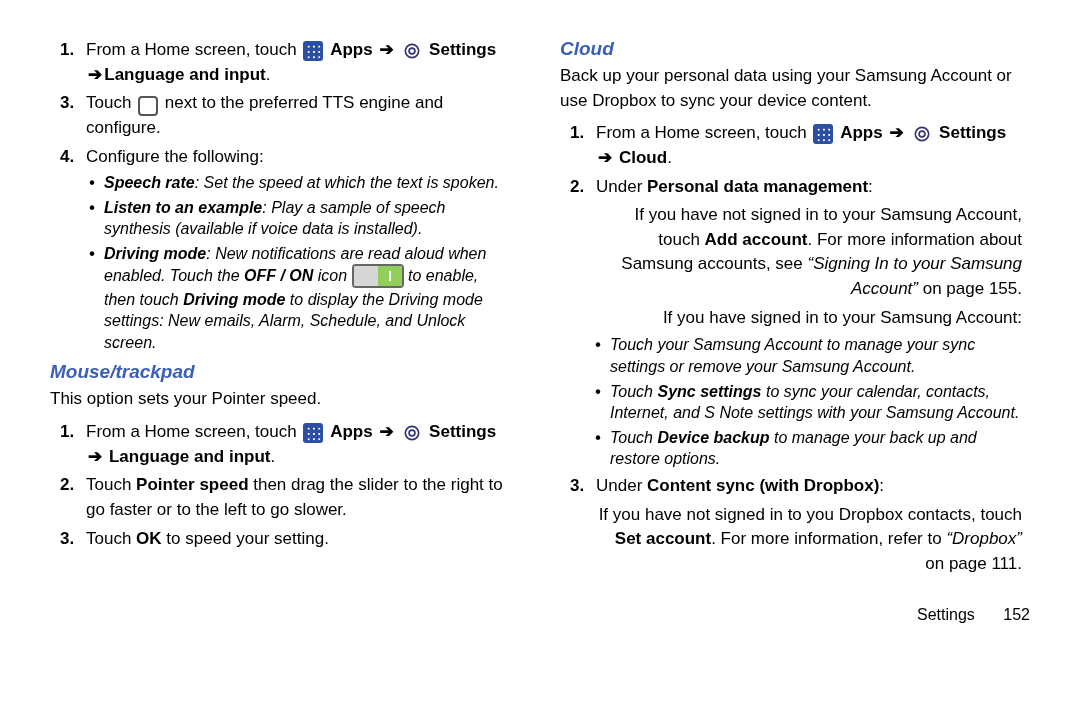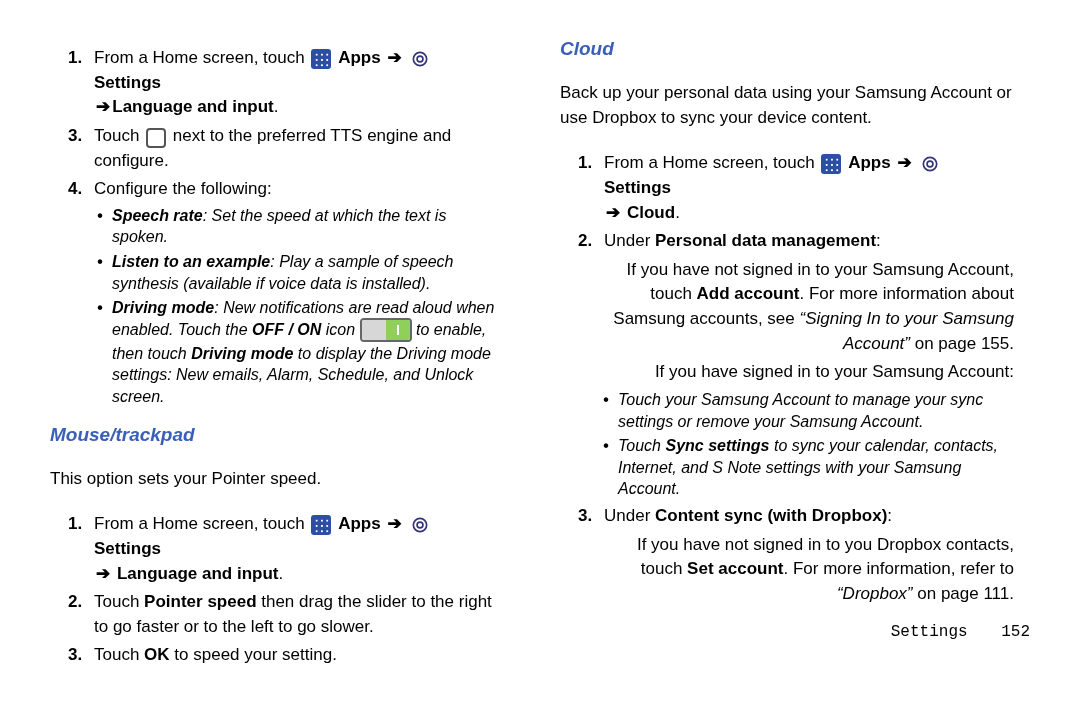--- a/index.html
+++ b/index.html
@@ -33,21 +33,21 @@
   .section-title {
     color: #3a5fb7;
     font-weight: bold;
     font-style: italic;
     font-size: 19px;
     margin: 8px 0 4px 0;
   }
   ol.numbered {
     list-style: none;
     padding-left: 28px;
-    margin: 16px;
+    margin: 8px;
   }
   ol.numbered > li {
     position: relative;
     margin: 4px 0;
     line-height: 1.45;
   }
   ol.numbered > li::before {
     content: attr(data-num) ".";
     position: absolute;
     left: -26px;
@@ -75,21 +75,21 @@
   .i { font-style: italic; }
   .plain-block {
     margin: 4px 0 4px 28px;
     line-height: 1.45;
   }
   .plain-block.noindent {
     margin-left: 0;
     text-align: right;
   }
   .intro {
-    margin: 21px 0;
+    margin: 4px 0;
     line-height: 1.45;
   }
   
   .icon {
     display: inline-block;
     vertical-align: middle;
     margin: 0 2px;
   }
   .icon-apps {
     width: 20px;
@@ -149,23 +149,22 @@
     width: 2px;
     height: 10px;
     background: #fff;
   }
   .arrow {
     font-weight: bold;
     margin: 0 2px;
   }
   .footer {
     text-align: right;
-    margin-top: 16px;
+    margin-top: 29px;
     font-size: 16px;
-    font-family: Liberation Mono, monospace;
   }
   .pageno { margin-left: 24px; }
 </style>
 </head>
 <body>
 
 <div class="page">
 
   <div class="col col-left">
 
@@ -262,20 +261,23 @@
           <span>If you have not signed in to your Samsung Account, touch </span><span class="b">Add account</span><span>. For more information about Samsung accounts, see </span><span class="i">“Signing In to your Samsung Account”</span><span> on page 155.</span>
         </div>
         <div class="plain-block noindent">If you have signed in to your Samsung Account:</div>
         <ul class="bullets" style="padding-left:14px;">
           <li>
             <span>Touch your Samsung Account to manage your sync settings or remove your Samsung Account.</span>
           </li>
           <li>
             <span>Touch </span><span class="b">Sync settings</span><span> to sync your calendar, contacts, Internet, and S Note settings with your Samsung Account.</span>
           </li>
+          <li>
+            <span>Touch </span><span class="b">Device backup</span><span> to manage your back up and restore options.</span>
+          </li>
         </ul>
       </li>
       <li data-num="3">
         <span>Under </span><span class="b">Content sync (with Dropbox)</span><span>:</span>
         <div class="plain-block noindent">
           <span>If you have not signed in to you Dropbox contacts, touch </span><span class="b">Set account</span><span>. For more information, refer to </span><span class="i">“Dropbox”</span><span> on page 111.</span>
         </div>
       </li>
     </ol>
 

